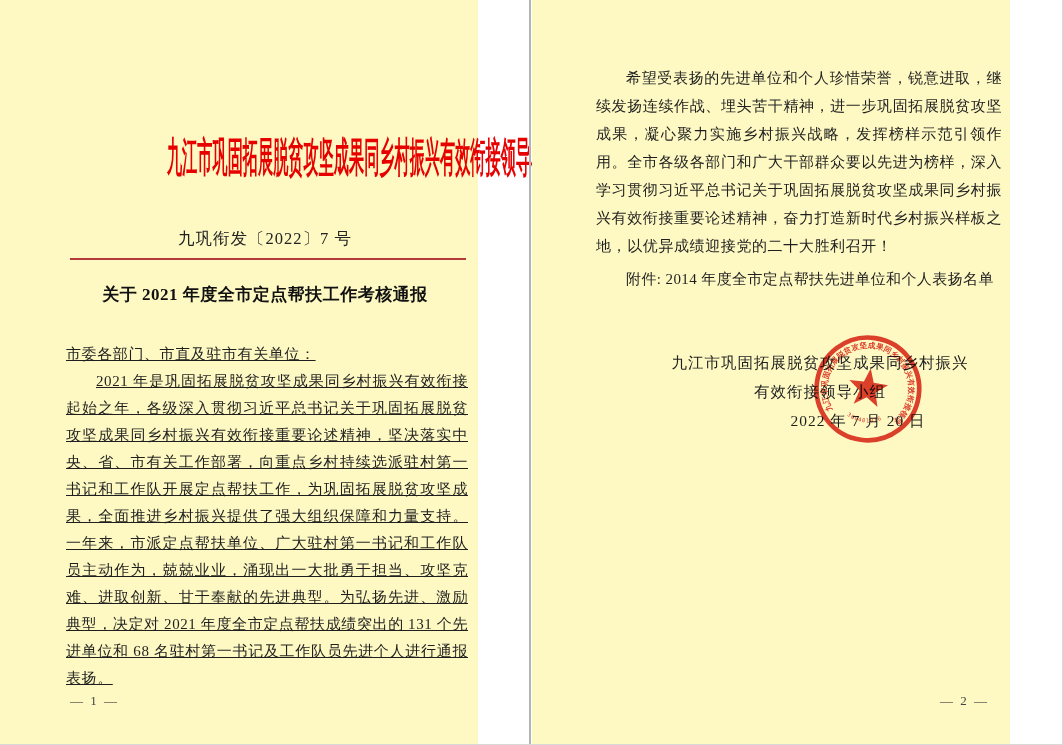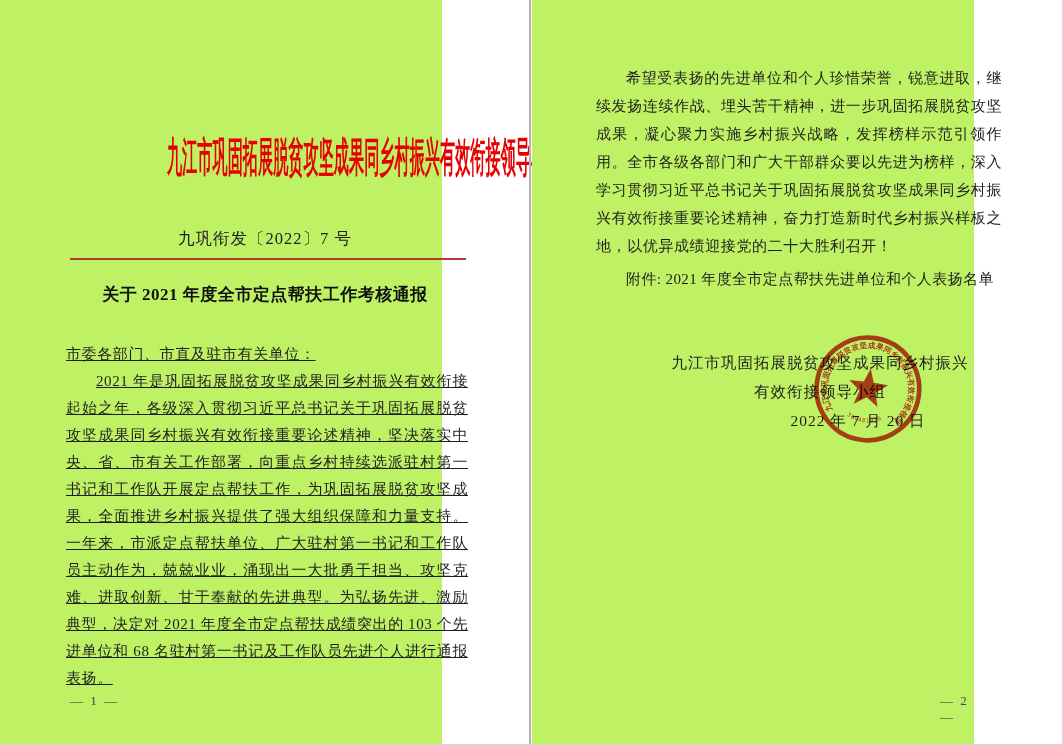--- a/index.html
+++ b/index.html
@@ -4,21 +4,21 @@
 <style>
   * { margin:0; padding:0; box-sizing:border-box; }
   html,body { background:#fff; }
   body {
     width:1063px; height:745px; position:relative;
     font-family:"Liberation Serif","DejaVu Serif",serif;
     color:#1f1f1f; overflow:hidden;
     border-right:1px solid #d9d9d9; border-bottom:1px solid #d9d9d9;
   }
   .page {
-    position:absolute; top:0; height:745px; width:442px; background:#bef264;
+    position:absolute; top:0; height:745px; width:478px; background:#fef9c3;
   }
   .page-left  { left:0; }
   .page-right { left:532px; }
   .page-divider {
     position:absolute; top:0; left:529px; width:2px; height:745px;
     background:#b3b3b3;
   }
   
   .header-title {
     position:absolute; top:133px; left:0; width:530px;
@@ -74,32 +74,32 @@
 </head>
 <body>
 
 <div class="page page-left">
   <div class="header-title">九江市巩固拓展脱贫攻坚成果同乡村振兴有效衔接领导小组文件</div>
   <div class="doc-number">九巩衔发〔2022〕7 号</div>
   <div class="red-rule"></div>
   <div class="doc-title">关于 2021 年度全市定点帮扶工作考核通报</div>
   <div class="body-text body-left">
     <div class="salutation">市委各部门、市直及驻市有关单位：</div>
-    <div class="para">2021 年是巩固拓展脱贫攻坚成果同乡村振兴有效衔接起始之年，各级深入贯彻习近平总书记关于巩固拓展脱贫攻坚成果同乡村振兴有效衔接重要论述精神，坚决落实中央、省、市有关工作部署，向重点乡村持续选派驻村第一书记和工作队开展定点帮扶工作，为巩固拓展脱贫攻坚成果，全面推进乡村振兴提供了强大组织保障和力量支持。一年来，市派定点帮扶单位、广大驻村第一书记和工作队员主动作为，兢兢业业，涌现出一大批勇于担当、攻坚克难、进取创新、甘于奉献的先进典型。为弘扬先进、激励典型，决定对 2021 年度全市定点帮扶成绩突出的 103 个先进单位和 68 名驻村第一书记及工作队员先进个人进行通报表扬。</div>
+    <div class="para">2021 年是巩固拓展脱贫攻坚成果同乡村振兴有效衔接起始之年，各级深入贯彻习近平总书记关于巩固拓展脱贫攻坚成果同乡村振兴有效衔接重要论述精神，坚决落实中央、省、市有关工作部署，向重点乡村持续选派驻村第一书记和工作队开展定点帮扶工作，为巩固拓展脱贫攻坚成果，全面推进乡村振兴提供了强大组织保障和力量支持。一年来，市派定点帮扶单位、广大驻村第一书记和工作队员主动作为，兢兢业业，涌现出一大批勇于担当、攻坚克难、进取创新、甘于奉献的先进典型。为弘扬先进、激励典型，决定对 2021 年度全市定点帮扶成绩突出的 131 个先进单位和 68 名驻村第一书记及工作队员先进个人进行通报表扬。</div>
   </div>
   <div class="page-num page-num-1">— 1 —</div>
 </div>
 
 <div class="page-divider"></div>
 
 <div class="page page-right">
   <div class="body-text body-right">
     <div class="para">希望受表扬的先进单位和个人珍惜荣誉，锐意进取，继续发扬连续作战、埋头苦干精神，进一步巩固拓展脱贫攻坚成果，凝心聚力实施乡村振兴战略，发挥榜样示范引领作用。全市各级各部门和广大干部群众要以先进为榜样，深入学习贯彻习近平总书记关于巩固拓展脱贫攻坚成果同乡村振兴有效衔接重要论述精神，奋力打造新时代乡村振兴样板之地，以优异成绩迎接党的二十大胜利召开！</div>
   </div>
-  <div class="attachment">附件: 2021 年度全市定点帮扶先进单位和个人表扬名单</div>
+  <div class="attachment">附件: 2014 年度全市定点帮扶先进单位和个人表扬名单</div>
 
   <div class="signature-block">
     <div>九江市巩固拓展脱贫攻坚成果同乡村振兴</div>
     <div>有效衔接领导小组</div>
     <div class="signature-date">2022 年 7 月 20 日</div>
   </div>
 
   <svg class="seal" viewBox="0 0 120 120" aria-hidden="true">
     <defs>
       <path id="sealRingPath" d="M 26.3,89.3 A 44,44 0 1 1 93.7,89.3" fill="none"></path>

